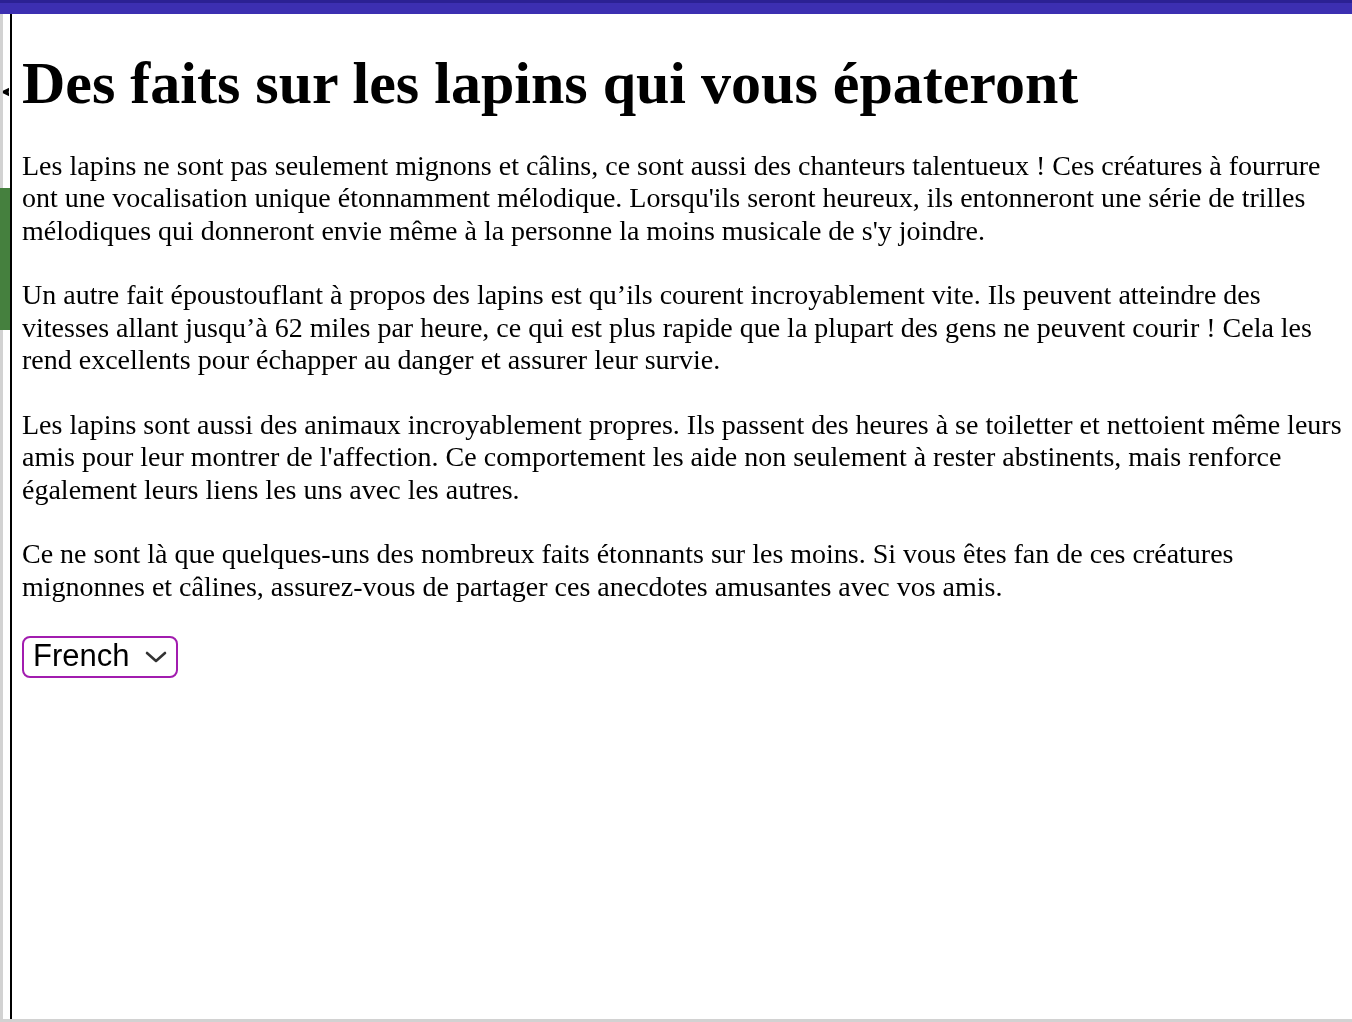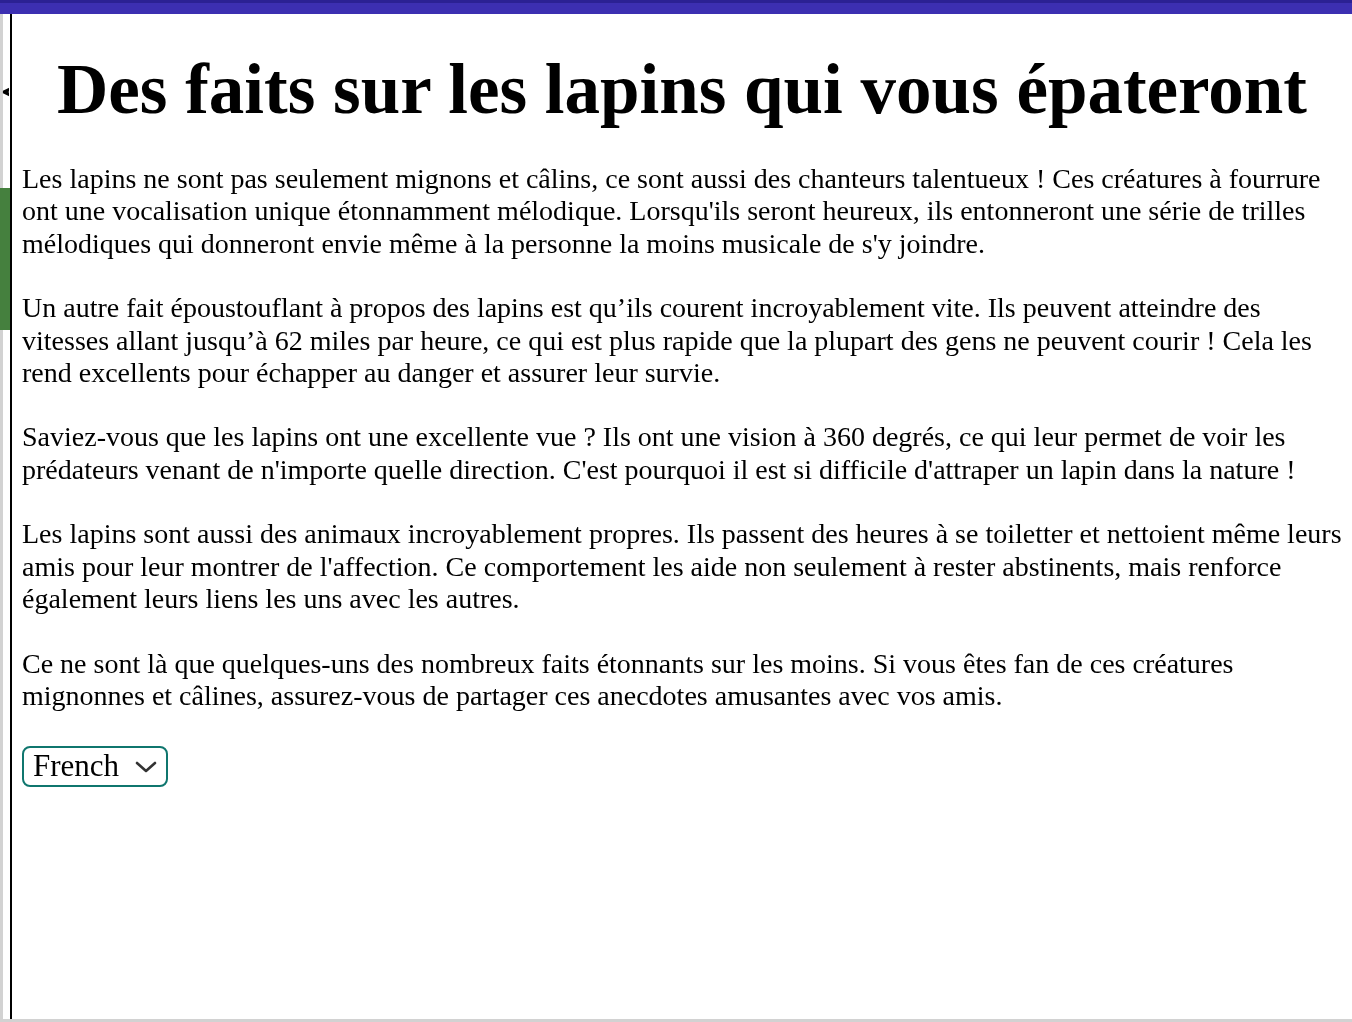--- a/index.html
+++ b/index.html
@@ -74,47 +74,46 @@
     width: 1342px;
     height: 1008px;
     background: #ffffff;
     border-left: 2px solid var(--frame-border, #000000);
     padding: 0 10px;
     overflow: hidden;
     z-index: 2;
   }
 
   .article-frame h1 {
-    font-size: 71px;
+    font-size: 60px;
     font-weight: bold;
     line-height: 1.15;
     margin: 35px 0 24px 0;
-    text-align: center;
   }
   .article-frame p {
     font-size: 28px;
     line-height: 1.16;
     margin: 32px 0;
   }
 
   
   .select-wrap {
     position: relative;
     display: inline-block;
     margin-top: 1px;
   }
   .lang-select {
     -webkit-appearance: none;
     appearance: none;
-    font-family: Liberation Serif, serif;
+    font-family: Liberation Sans, sans-serif;
     font-size: 31px;
     line-height: 1.05;
     color: #000;
     background: #ffffff;
-    border: 2px solid #0f766e;
+    border: 2px solid #a21caf;
     border-radius: 8px;
     padding: 2px 46px 3px 9px;
   }
   .chevron {
     position: absolute;
     right: 10px;
     top: 50%;
     transform: translateY(-50%);
     pointer-events: none;
     display: inline-flex;
@@ -128,21 +127,20 @@
 <div class="bg-sliver">
   <div class="window-edge"></div>
   <div class="bg-glyph">&lt;</div>
   <div class="green-block"></div>
 </div>
 
 <div class="article-frame">
   <h1>Des faits sur les lapins qui vous épateront</h1>
   <p>Les lapins ne sont pas seulement mignons et câlins, ce sont aussi des chanteurs talentueux ! Ces créatures à fourrure ont une vocalisation unique étonnamment mélodique. Lorsqu'ils seront heureux, ils entonneront une série de trilles mélodiques qui donneront envie même à la personne la moins musicale de s'y joindre.</p>
   <p>Un autre fait époustouflant à propos des lapins est qu’ils courent incroyablement vite. Ils peuvent atteindre des vitesses allant jusqu’à 62 miles par heure, ce qui est plus rapide que la plupart des gens ne peuvent courir ! Cela les rend excellents pour échapper au danger et assurer leur survie.</p>
-  <p>Saviez-vous que les lapins ont une excellente vue ? Ils ont une vision à 360 degrés, ce qui leur permet de voir les prédateurs venant de n'importe quelle direction. C'est pourquoi il est si difficile d'attraper un lapin dans la nature !</p>
   <p>Les lapins sont aussi des animaux incroyablement propres. Ils passent des heures à se toiletter et nettoient même leurs amis pour leur montrer de l'affection. Ce comportement les aide non seulement à rester abstinents, mais renforce également leurs liens les uns avec les autres.</p>
   <p>Ce ne sont là que quelques-uns des nombreux faits étonnants sur les moins. Si vous êtes fan de ces créatures mignonnes et câlines, assurez-vous de partager ces anecdotes amusantes avec vos amis.</p>
 
   <span class="select-wrap">
     <select class="lang-select">
       <option>French</option>
     </select>
     <span class="chevron">
       <svg width="24" height="16" viewBox="0 0 24 16">
         <polyline points="3,4 12,12 21,4" fill="none" stroke="#333333" stroke-width="2.6" stroke-linecap="round" stroke-linejoin="round"></polyline>

